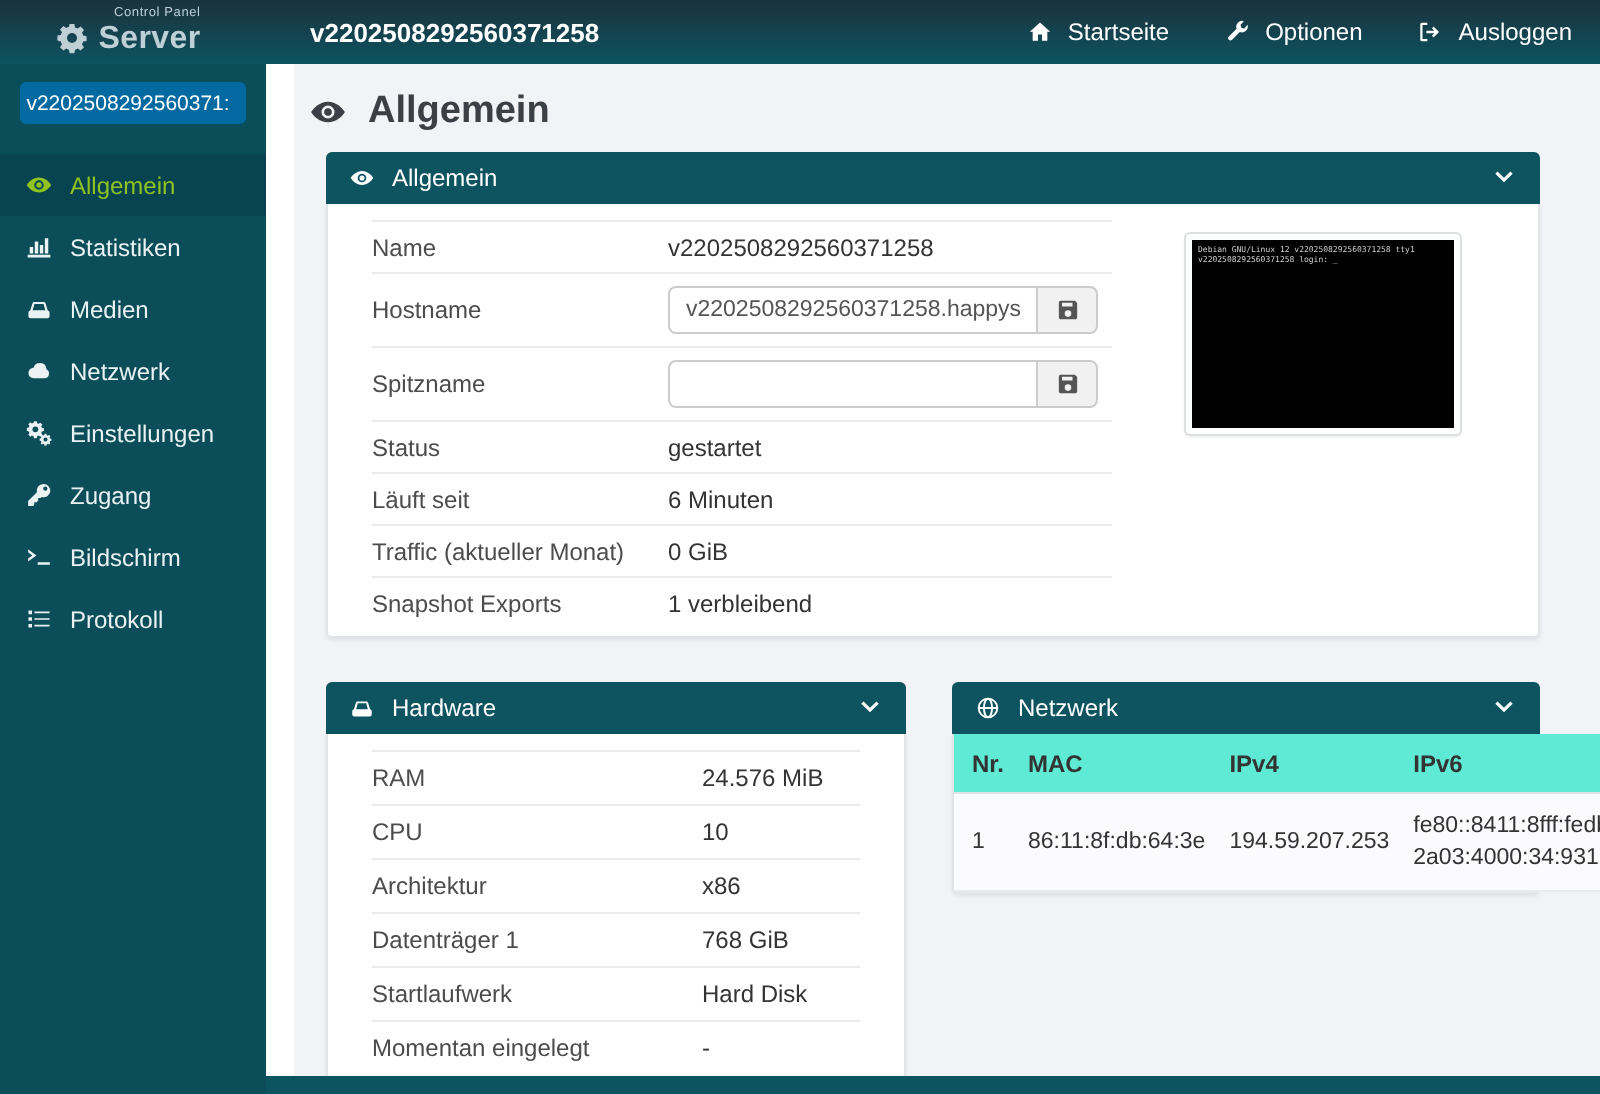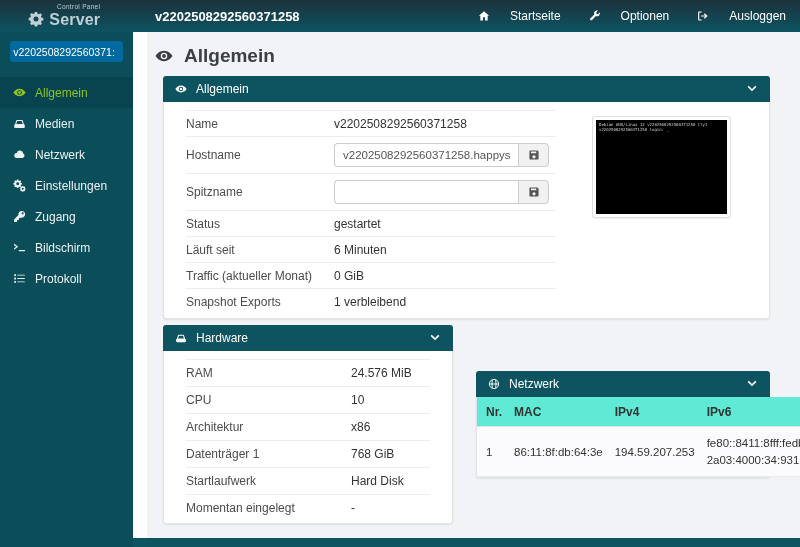--- a/index.html
+++ b/index.html
@@ -18,21 +18,21 @@
     background:linear-gradient(180deg,#1b323c 0%,#0d5361 100%);
     color:#fff; padding:0 14px 0 0;
   }
   .logo { display:flex; align-items:flex-end; gap:4px; color:#becfd5; margin-left:28px; width:105px; flex:none; }
   .logo svg { width:16px; height:16px; margin-bottom:1px; }
   .logo-text { display:flex; flex-direction:column; align-items:flex-end; line-height:1; }
   .logo-sup { font-size:6.5px; margin-left:9px; margin-bottom:1px; letter-spacing:.3px; }
   .logo-brand { font-size:16px; font-weight:bold; letter-spacing:.2px; }
   .nav-title { font-size:13px; font-weight:bold; margin-left:22px; }
   .nav-menu { margin-left:auto; display:flex; align-items:center; gap:28px; font-size:12px; }
-  .nav-menu a { display:flex; align-items:center; gap:20px; color:#fff; }
+  .nav-menu a { display:flex; align-items:center; gap:8px; color:#fff; }
   .nav-menu svg { width:12px; height:12px; }
 
   
   .layout { display:flex; height:515px; }
   .sidebar { width:133px; flex:none; background:#0b4e59; display:flex; flex-direction:column; }
   .server-select {
     margin:9px 10px 0 10px; height:21px; flex:none;
     background:#0369a1; border:none; border-radius:3px;
     color:#fff; font-size:10.5px; font-family:inherit;
     display:flex; align-items:center; justify-content:center; gap:5px; cursor:pointer;
@@ -96,21 +96,21 @@
     margin-left:auto; margin-right:16px; margin-top:6px; flex:none;
     width:139px; height:102px; background:#fff; border:1px solid #dcdfe2;
     border-radius:3px; padding:3px; box-shadow:0 1px 1px rgba(0,0,0,.06); cursor:pointer;
   }
   .console-screen {
     width:100%; height:100%; background:#000; padding:2px 3px; overflow:hidden;
     font-family:"DejaVu Sans Mono", monospace; font-size:4px; line-height:5px;
     color:#cfcfcf; white-space:nowrap;
   }
 
-  .panel-row { display:flex; gap:23px; margin-top:6px; align-items:center; }
+  .panel-row { display:flex; gap:23px; margin-top:22px; align-items:flex-start; }
   .panel-hw { width:290px; flex:none; }
   .hw-body { padding:8px 22px 2px 22px; }
   .hw-body .info-row { min-height:27px; }
   .hw-body .lbl { width:165px; }
 
   .panel-net { flex:1; min-width:0; }
   .net-table { width:100%; border-collapse:collapse; font-size:11.5px; color:#333; }
   .net-table th {
     text-align:left; font-weight:bold; font-size:12px;
     padding:8px 6px 7px 6px; border-bottom:1px solid #e0e3e6; background:#5eead4;
@@ -233,20 +233,26 @@
     </button>
     <nav class="side-nav">
       <a class="side-item active">
         <svg class="ic">
             <use href="#i-eye"></use>
           </svg>
         <span>Allgemein</span>
       </a>
       <a class="side-item">
         <svg class="ic">
+            <use href="#i-chart"></use>
+          </svg>
+        <span>Statistiken</span>
+      </a>
+      <a class="side-item">
+        <svg class="ic">
             <use href="#i-hdd"></use>
           </svg>
         <span>Medien</span>
       </a>
       <a class="side-item">
         <svg class="ic">
             <use href="#i-cloud"></use>
           </svg>
         <span>Netzwerk</span>
       </a>

